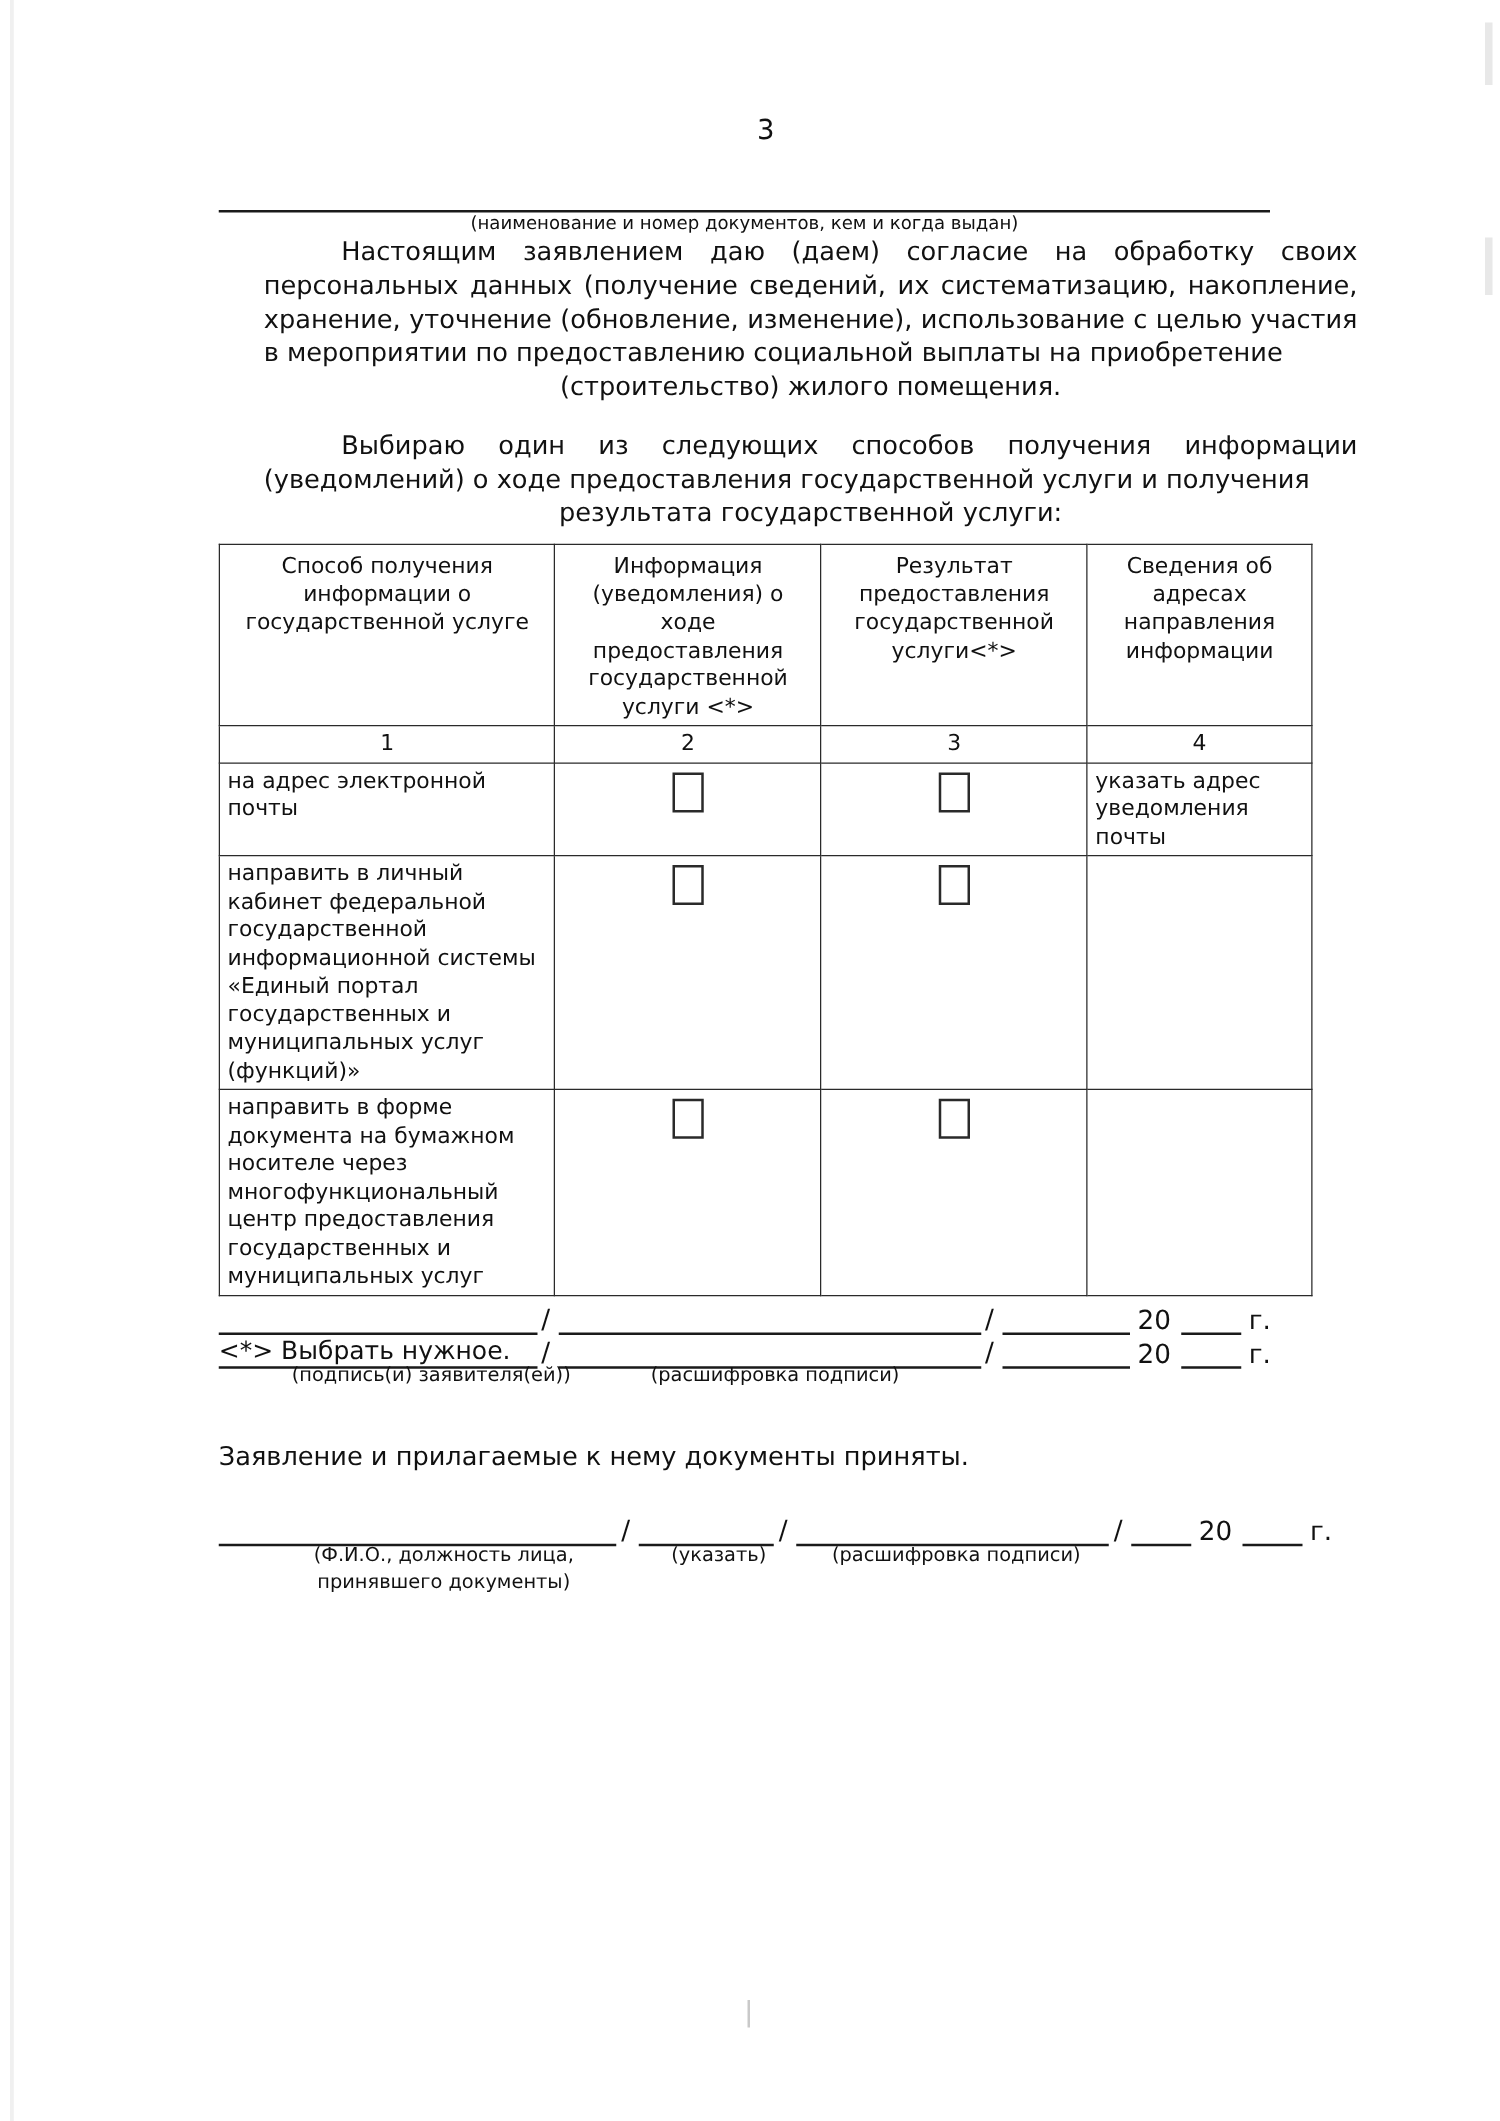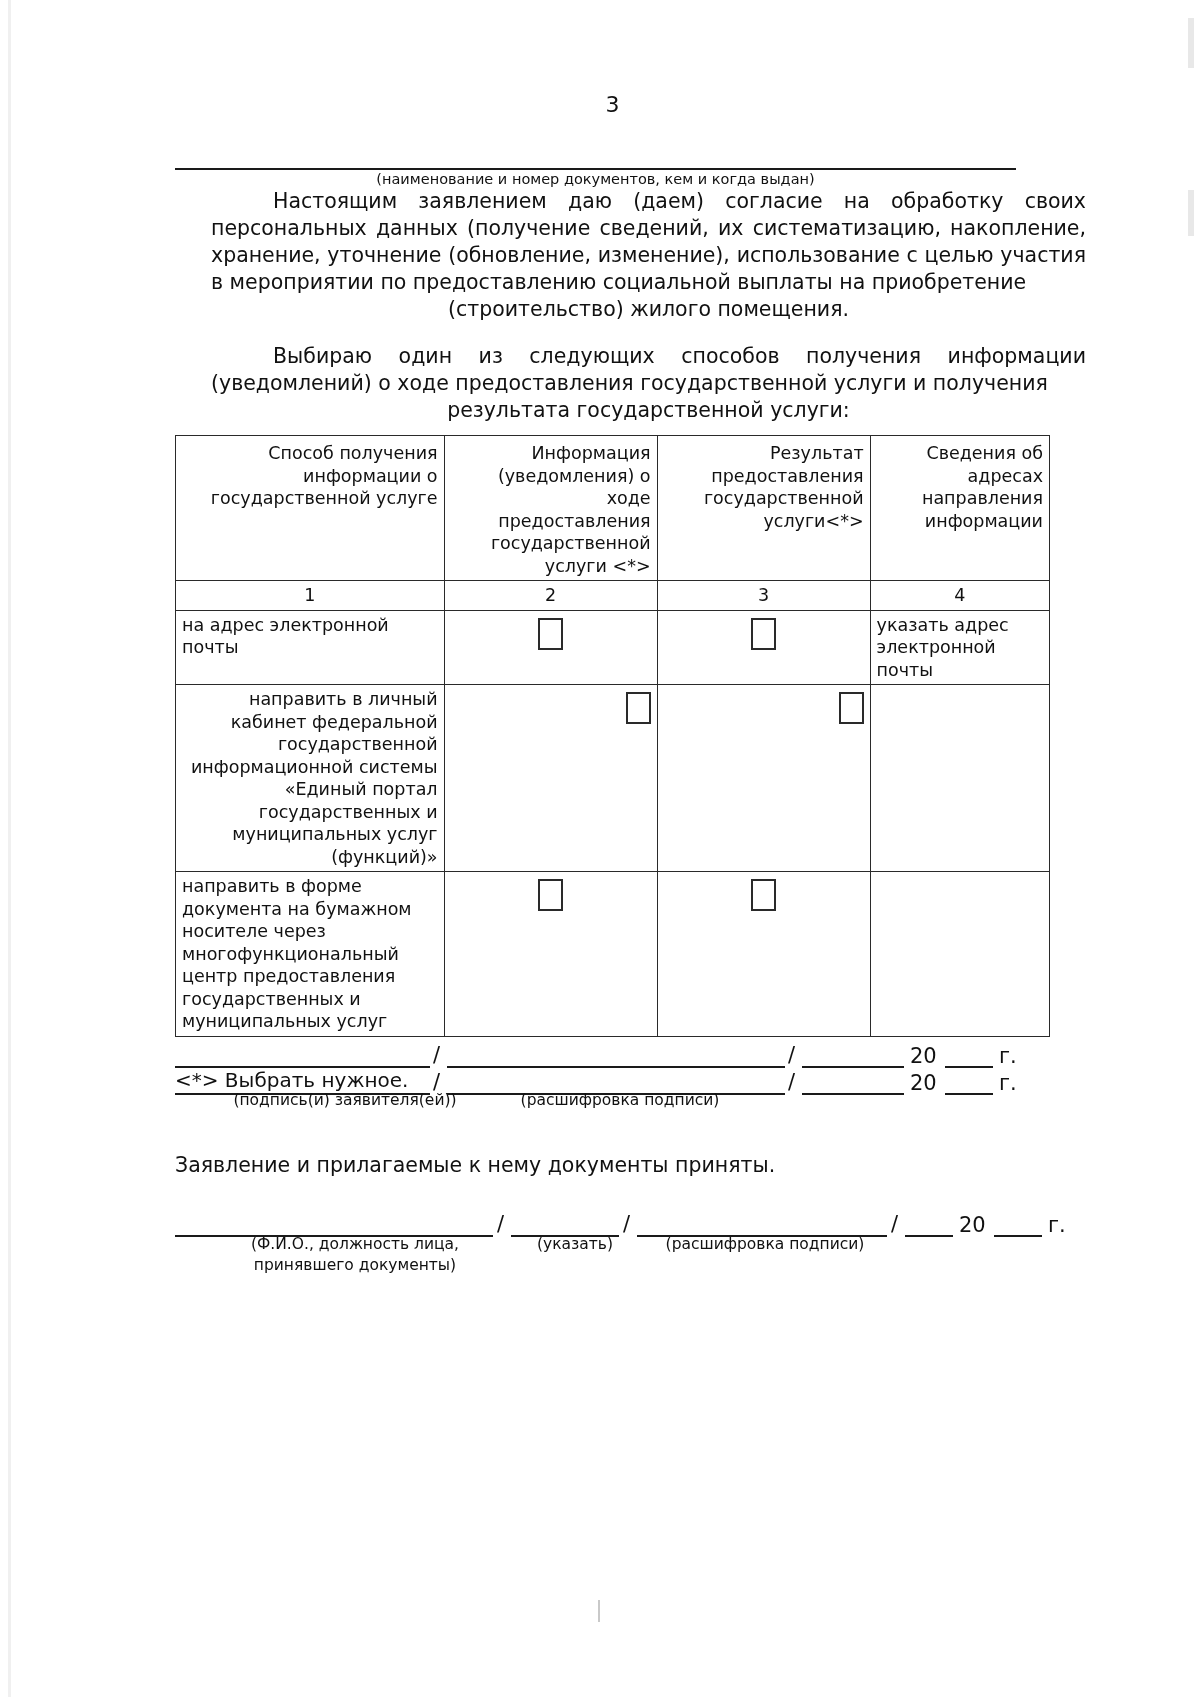--- a/index.html
+++ b/index.html
@@ -95,21 +95,21 @@
     font-size: 17.5px;
     line-height: 22.5px;
   }
   table.methods td, table.methods th {
     border: 1.6px solid #2a2a2a;
     padding: 3px 6px;
     vertical-align: top;
     font-weight: normal;
   }
   table.methods th {
-    text-align: right;
+    text-align: center;
     vertical-align: top;
     padding-top: 6px;
   }
   .col1 { width: 268px; }
   .col2 { width: 213px; }
   .col3 { width: 213px; }
   .col4 { width: 181px; }
   .num-row td {
     text-align: center;
     font-size: 17.5px;
@@ -122,21 +122,21 @@
   .checkbox {
     display: inline-block;
     width: 21px;
     height: 28px;
     border: 2px solid #2a2a2a;
     margin-top: 4px;
     background: #ffffff;
   }
 
   .row1 td { height: 62px; }
-  .row2 td { height: 180px; text-align: right; }
+  .row2 td { height: 180px; }
   .row3 td { height: 145px; }
 
   .footnote {
     position: absolute;
     left: 0; top: 1067px;
     font-size: 20px;
     line-height: 26px;
   }
 
   
@@ -268,21 +268,21 @@
       </tr>
 
       <tr class="row1">
         <td class="cell-text">на адрес электронной почты</td>
         <td class="cell-center">
           <span class="checkbox"></span>
         </td>
         <td class="cell-center">
           <span class="checkbox"></span>
         </td>
-        <td class="cell-text">указать адрес электронной почты</td>
+        <td class="cell-text">указать адрес уведомления почты</td>
       </tr>
 
       <tr class="row2">
         <td class="cell-text">направить в личный кабинет федеральной государственной информационной системы «Единый портал государственных и муниципальных услуг (функций)»</td>
         <td class="cell-center">
           <span class="checkbox"></span>
         </td>
         <td class="cell-center">
           <span class="checkbox"></span>
         </td>

